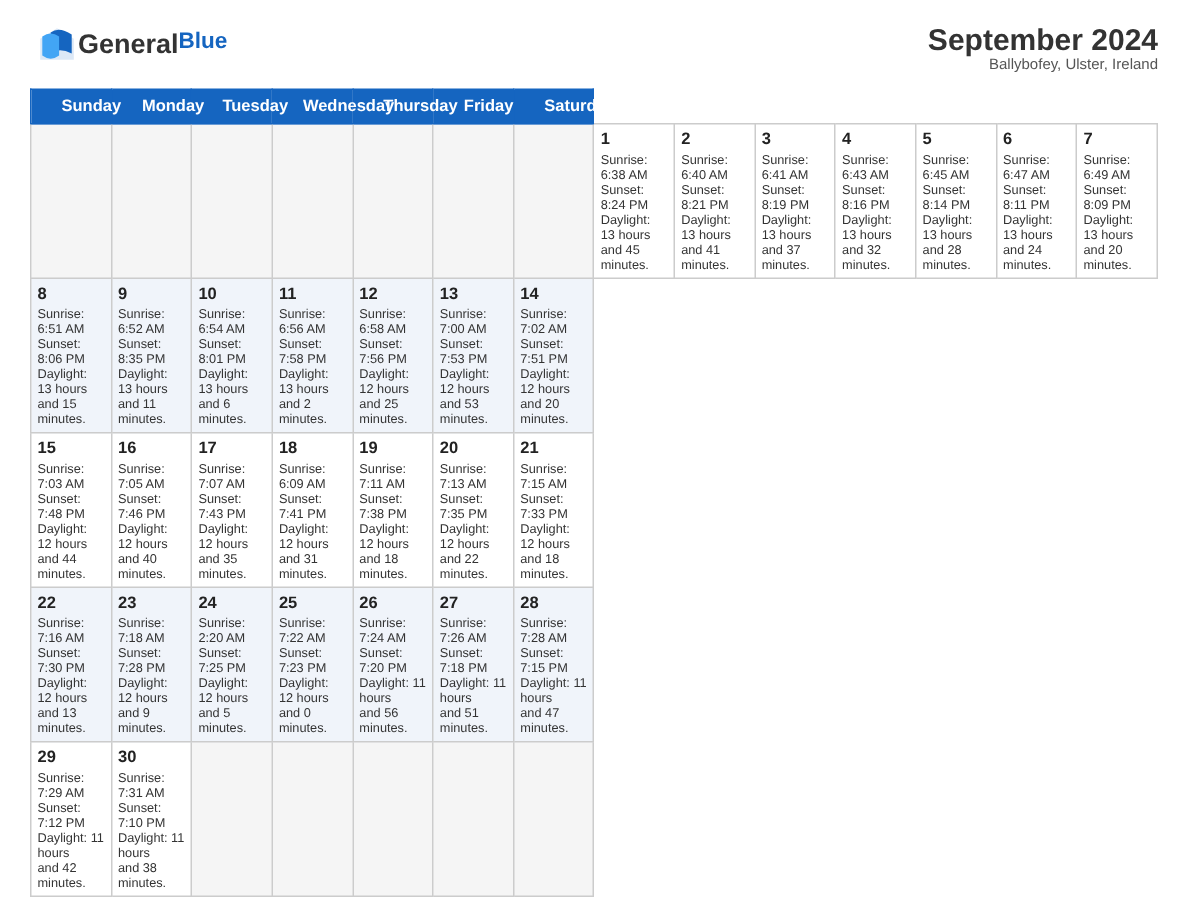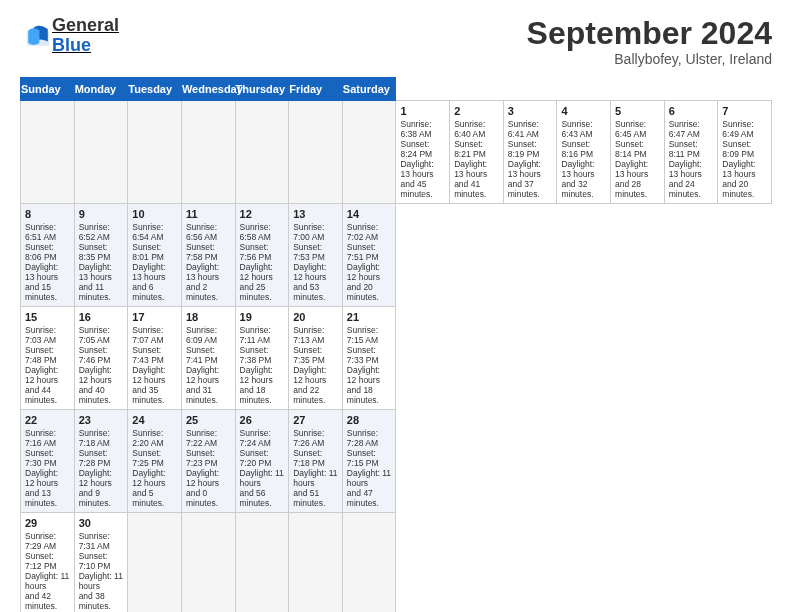--- a/index.html
+++ b/index.html
@@ -21,63 +21,62 @@
       justify-content: space-between;
       align-items: flex-start;
       margin-bottom: 10px;
     }
     .logo {
       display: flex;
       align-items: center;
     }
     .logo-text {
       display: flex;
-      flex-direction: column;
+      flex-direction: row;
       line-height: 1.1;
-      text-decoration: underline;
     }
     .logo-general {
       font-size: 18px;
       font-weight: bold;
       color: #333;
     }
     .logo-blue {
-      font-size: 18px;
+      font-size: 15px;
       font-weight: bold;
       color: #1565C0;
     }
     .logo-icon {
       width: 28px;
       height: 28px;
       margin-left: 4px;
     }
     .title-block {
       text-align: right;
     }
     .month-title {
-      font-size: 32px;
+      font-size: 20px;
       font-weight: bold;
       color: #333;
       line-height: 1.1;
     }
     .subtitle {
-      font-size: 14px;
+      font-size: 10px;
       color: #555;
     }
     table {
       width: 100%;
       border-collapse: collapse;
       table-layout: fixed;
     }
     thead tr th {
       background: #1565C0;
       color: #fff;
       font-size: 11px;
       font-weight: bold;
-      padding: 5px 0;
+      padding: 5px 20px;
       text-align: left;
       border: 1px solid #1565C0;
     }
     tbody tr td {
       vertical-align: top;
       font-size: 8.5px;
       color: #333;
       padding: 4px 4px;
       border: 1px solid #ccc;
       background: #fff;

